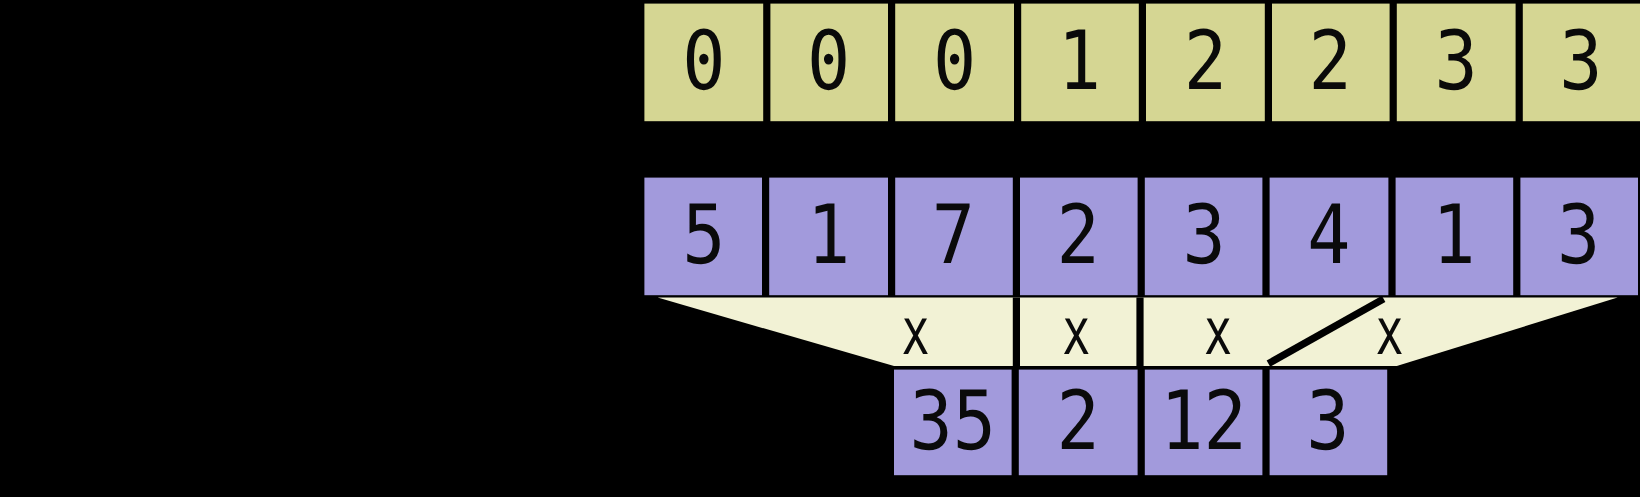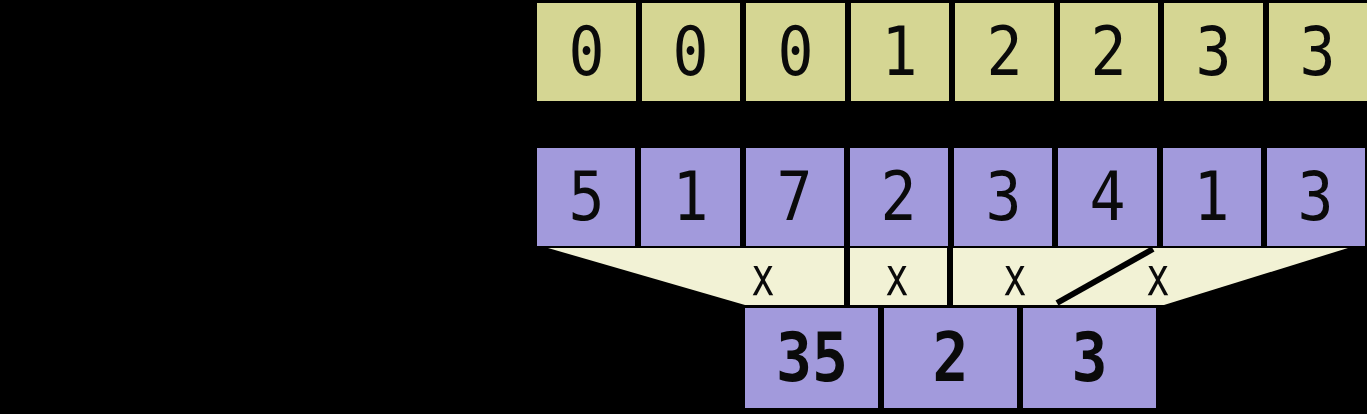--- a/index.html
+++ b/index.html
@@ -31,21 +31,21 @@
   }
   .cell > span {
     display: inline-block;
     transform: scaleX(0.88);
     white-space: nowrap;
   }
   .ids { left: 537px; top: 3px; width: 830px; height: 98px; }
   .ids .cell { background: var(--ids_fill, #d5d693); }
   .vals { left: 537px; top: 148px; width: 828px; height: 98px; }
   .vals .cell { background: var(--values_fill, #a29adc); }
-  .results { left: 745px; top: 308px; width: 411px; height: 100px; font-weight: bold; }
+  .results { left: 745px; top: 308px; width: 411px; height: 88px; }
   .results .cell { background: var(--values_fill, #a29adc); }
   .funnel-svg {
     position: absolute;
     left: 537px; top: 246px;
     width: 830px; height: 64px;
   }
   .funnel { fill: var(--op_fill, #f2f2d5); stroke: none; }
   .divider { stroke: #000; stroke-width: 6; }
   .op {
     position: absolute;
@@ -130,17 +130,20 @@
   <span class="op op4">x</span>
 
   <div class="row results">
     <div class="cell">
         <span>35</span>
       </div>
     <div class="cell">
         <span>2</span>
       </div>
     <div class="cell">
+        <span>12</span>
+      </div>
+    <div class="cell">
         <span>3</span>
       </div>
   </div>
 
 </div>
 
 </body></html>

